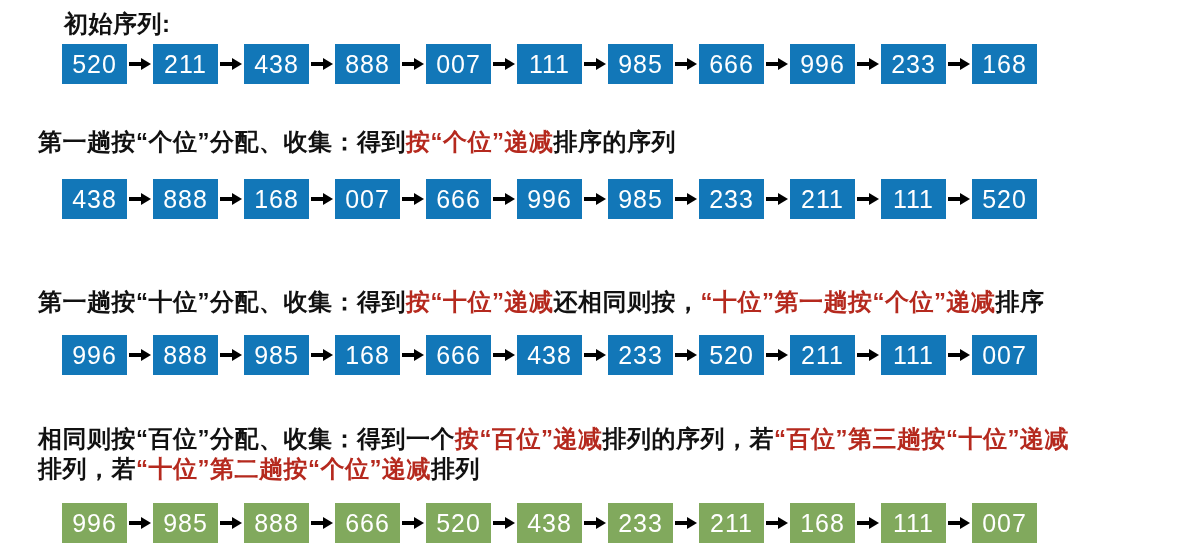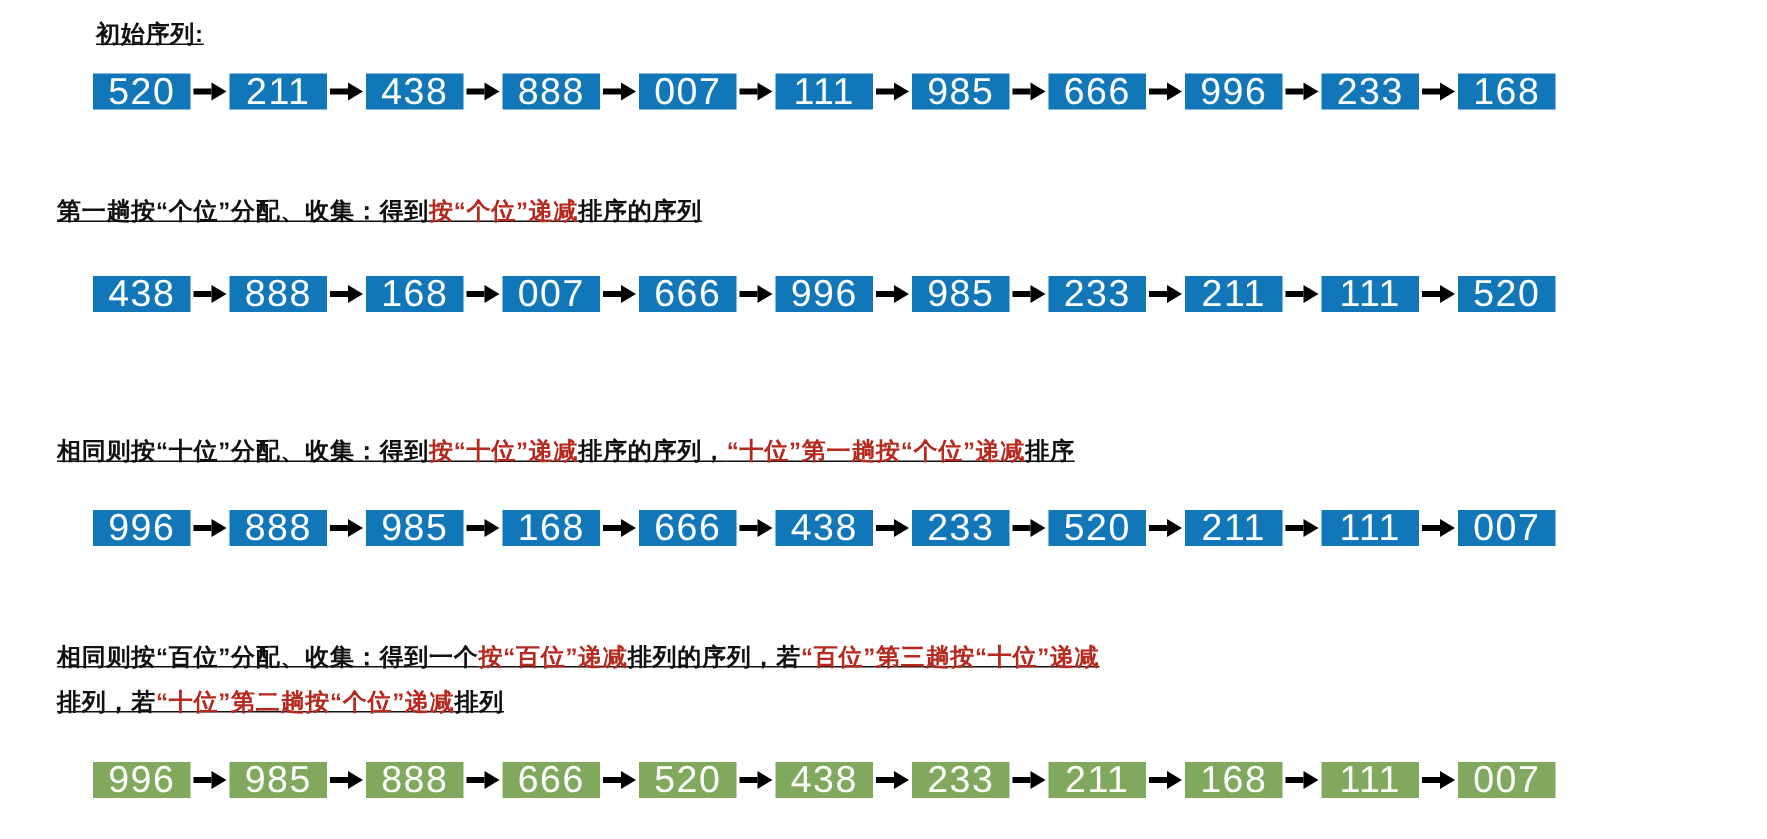--- a/index.html
+++ b/index.html
@@ -10,37 +10,36 @@
   body {
     width: 1178px;
     height: 559px;
     position: relative;
     overflow: hidden;
     font-family: "Liberation Sans", "DejaVu Sans", sans-serif;
   }
   .section { position: absolute; left: 0; top: 0; width: 1178px; }
   .heading {
     position: absolute;
-    font-size: 16px;
+    font-size: 24px;
     font-weight: bold;
     color: #111111;
     line-height: 30px;
     white-space: pre-wrap;
     letter-spacing: 0.5px;
-    text-decoration: underline;
   }
   .heading .red { color: var(--red, #b5291e); }
   .chain {
     position: absolute;
     display: flex;
     align-items: center;
   }
   .num-box {
     width: 65px;
-    height: 24px;
+    height: 40px;
     display: flex;
     align-items: center;
     justify-content: center;
     color: #ffffff;
     font-size: 25px;
     letter-spacing: 1px;
     flex: 0 0 auto;
   }
   .num-box.blue  { background: var(--blue, #1277b8); }
   .num-box.green { background: var(--green, #81a95d); }
@@ -186,21 +185,21 @@
       <div class="num-box blue">111</div>
       <div class="arrow">
         <div class="shaft"></div>
         <div class="head"></div>
       </div>
       <div class="num-box blue">520</div>
     </div>
 </div>
 
 <div class="section" id="sec2">
-  <div class="heading"><span class="">相同则按“十位”分配、收集：得到</span><span class="red">按“十位”递减</span><span class="">排序的序列，</span><span class="red">“十位”第一趟按“个位”递减</span><span class="">排序</span></div>
+  <div class="heading"><span class="">第一趟按“十位”分配、收集：得到</span><span class="red">按“十位”递减</span><span class="">还相同则按，</span><span class="red">“十位”第一趟按“个位”递减</span><span class="">排序</span></div>
   <div class="chain">
       <div class="num-box blue">996</div>
       <div class="arrow">
         <div class="shaft"></div>
         <div class="head"></div>
       </div>
       <div class="num-box blue">888</div>
       <div class="arrow">
         <div class="shaft"></div>
         <div class="head"></div>

